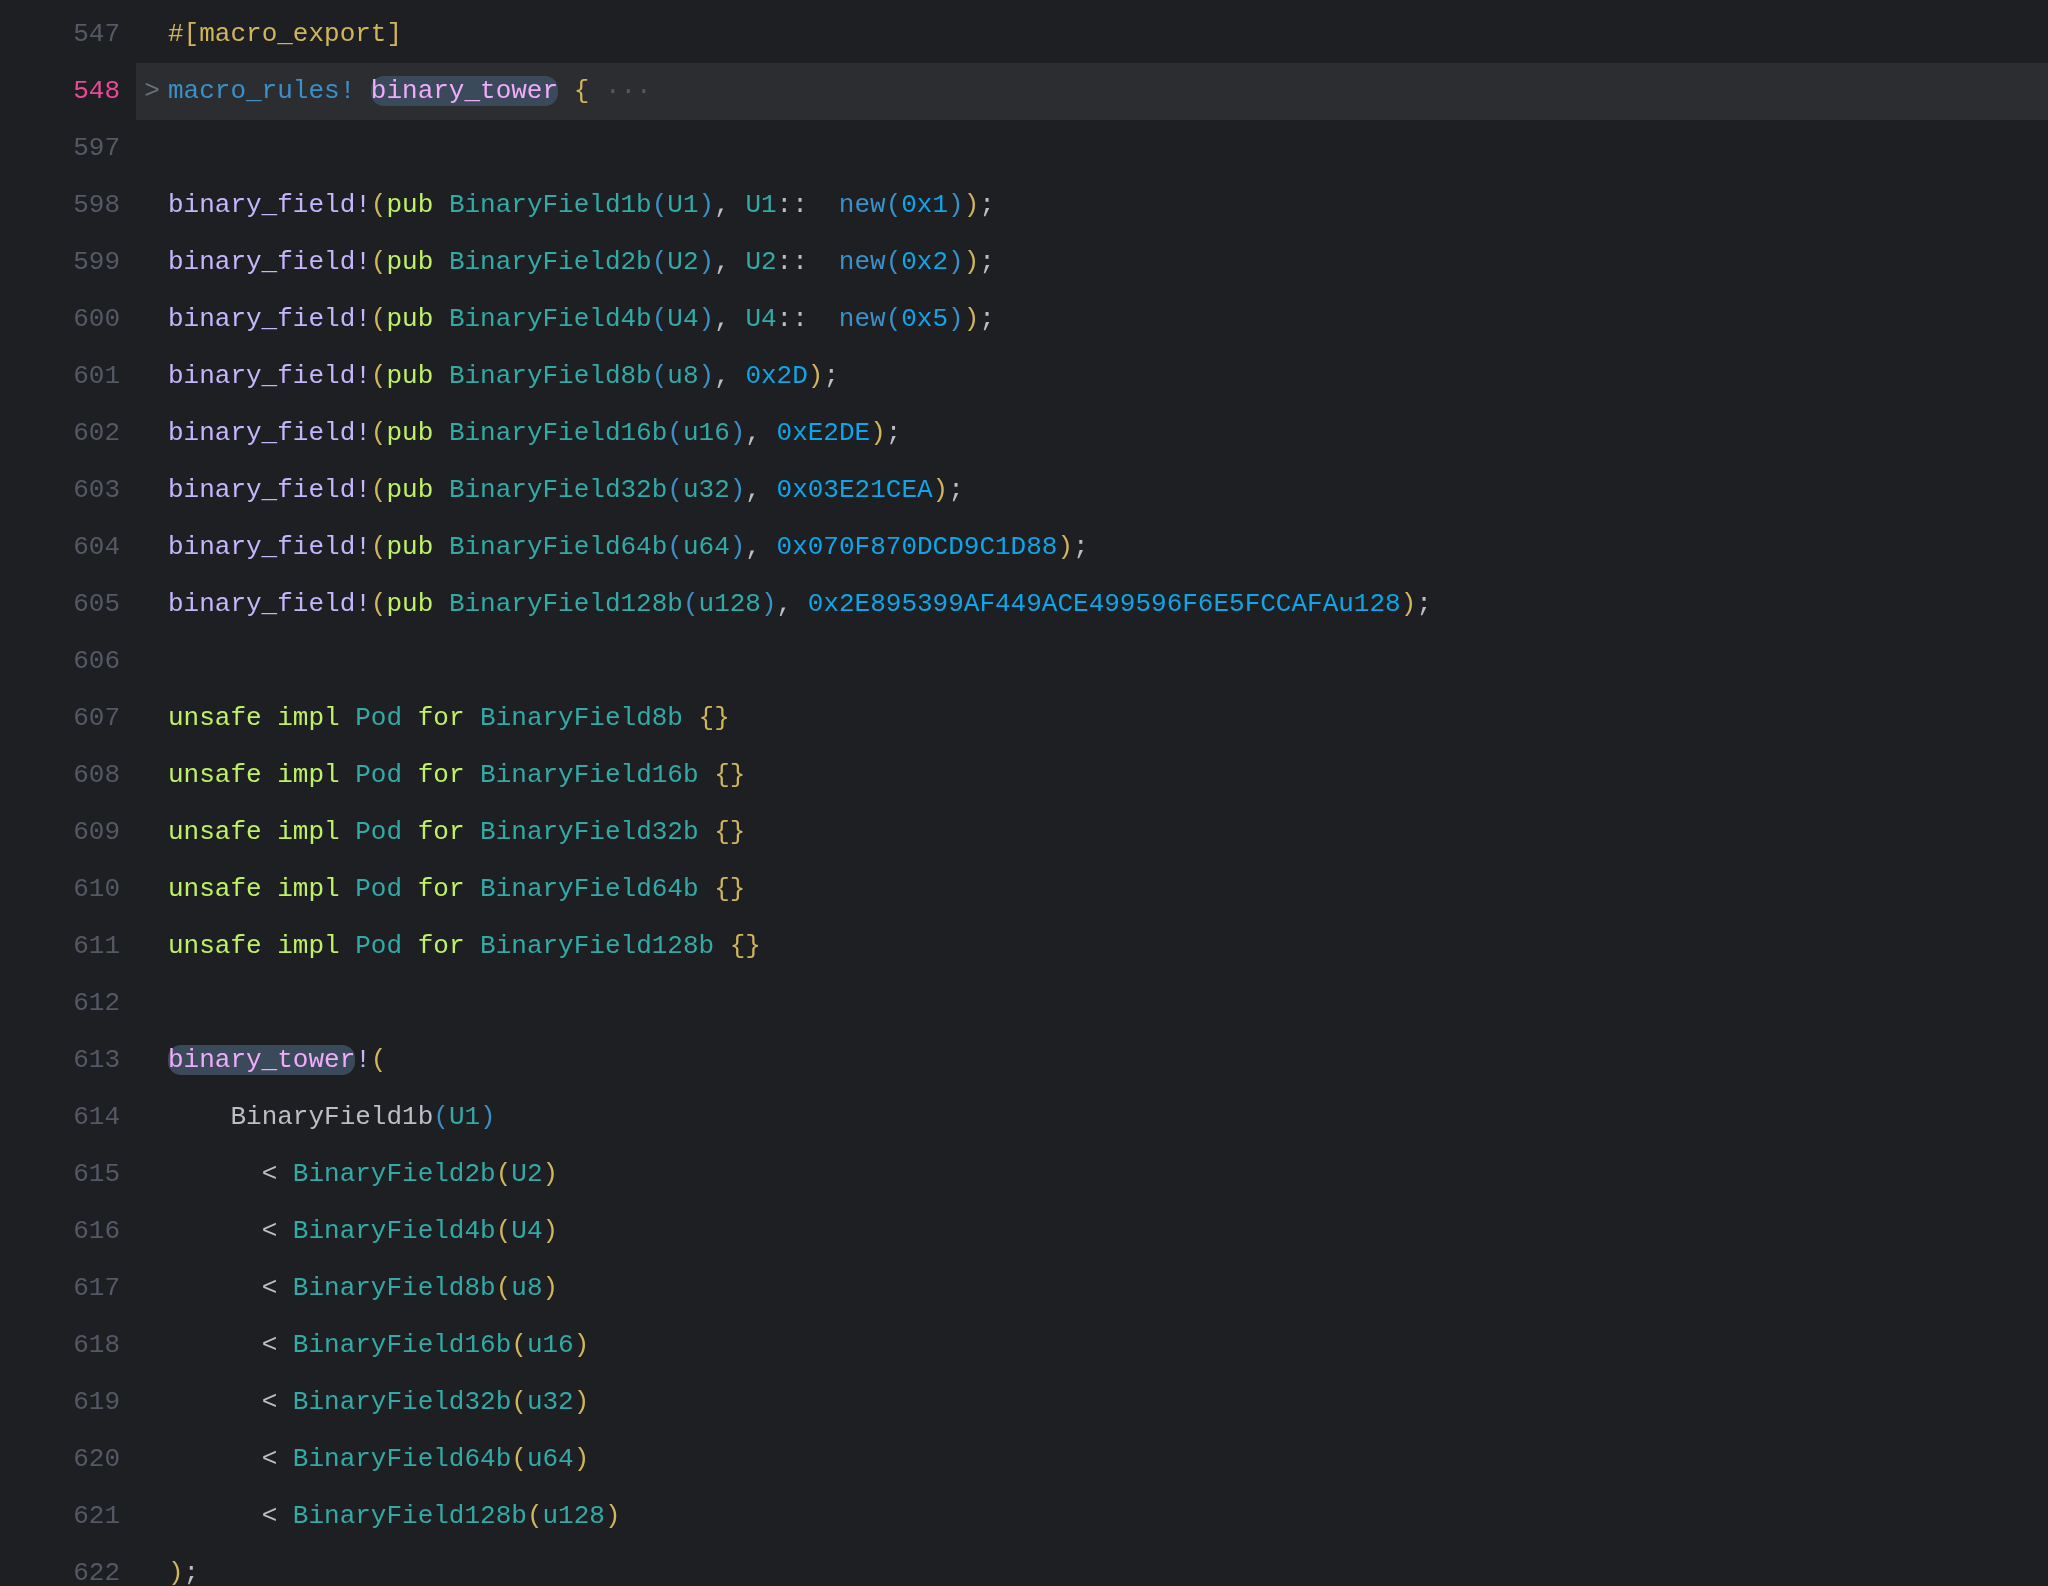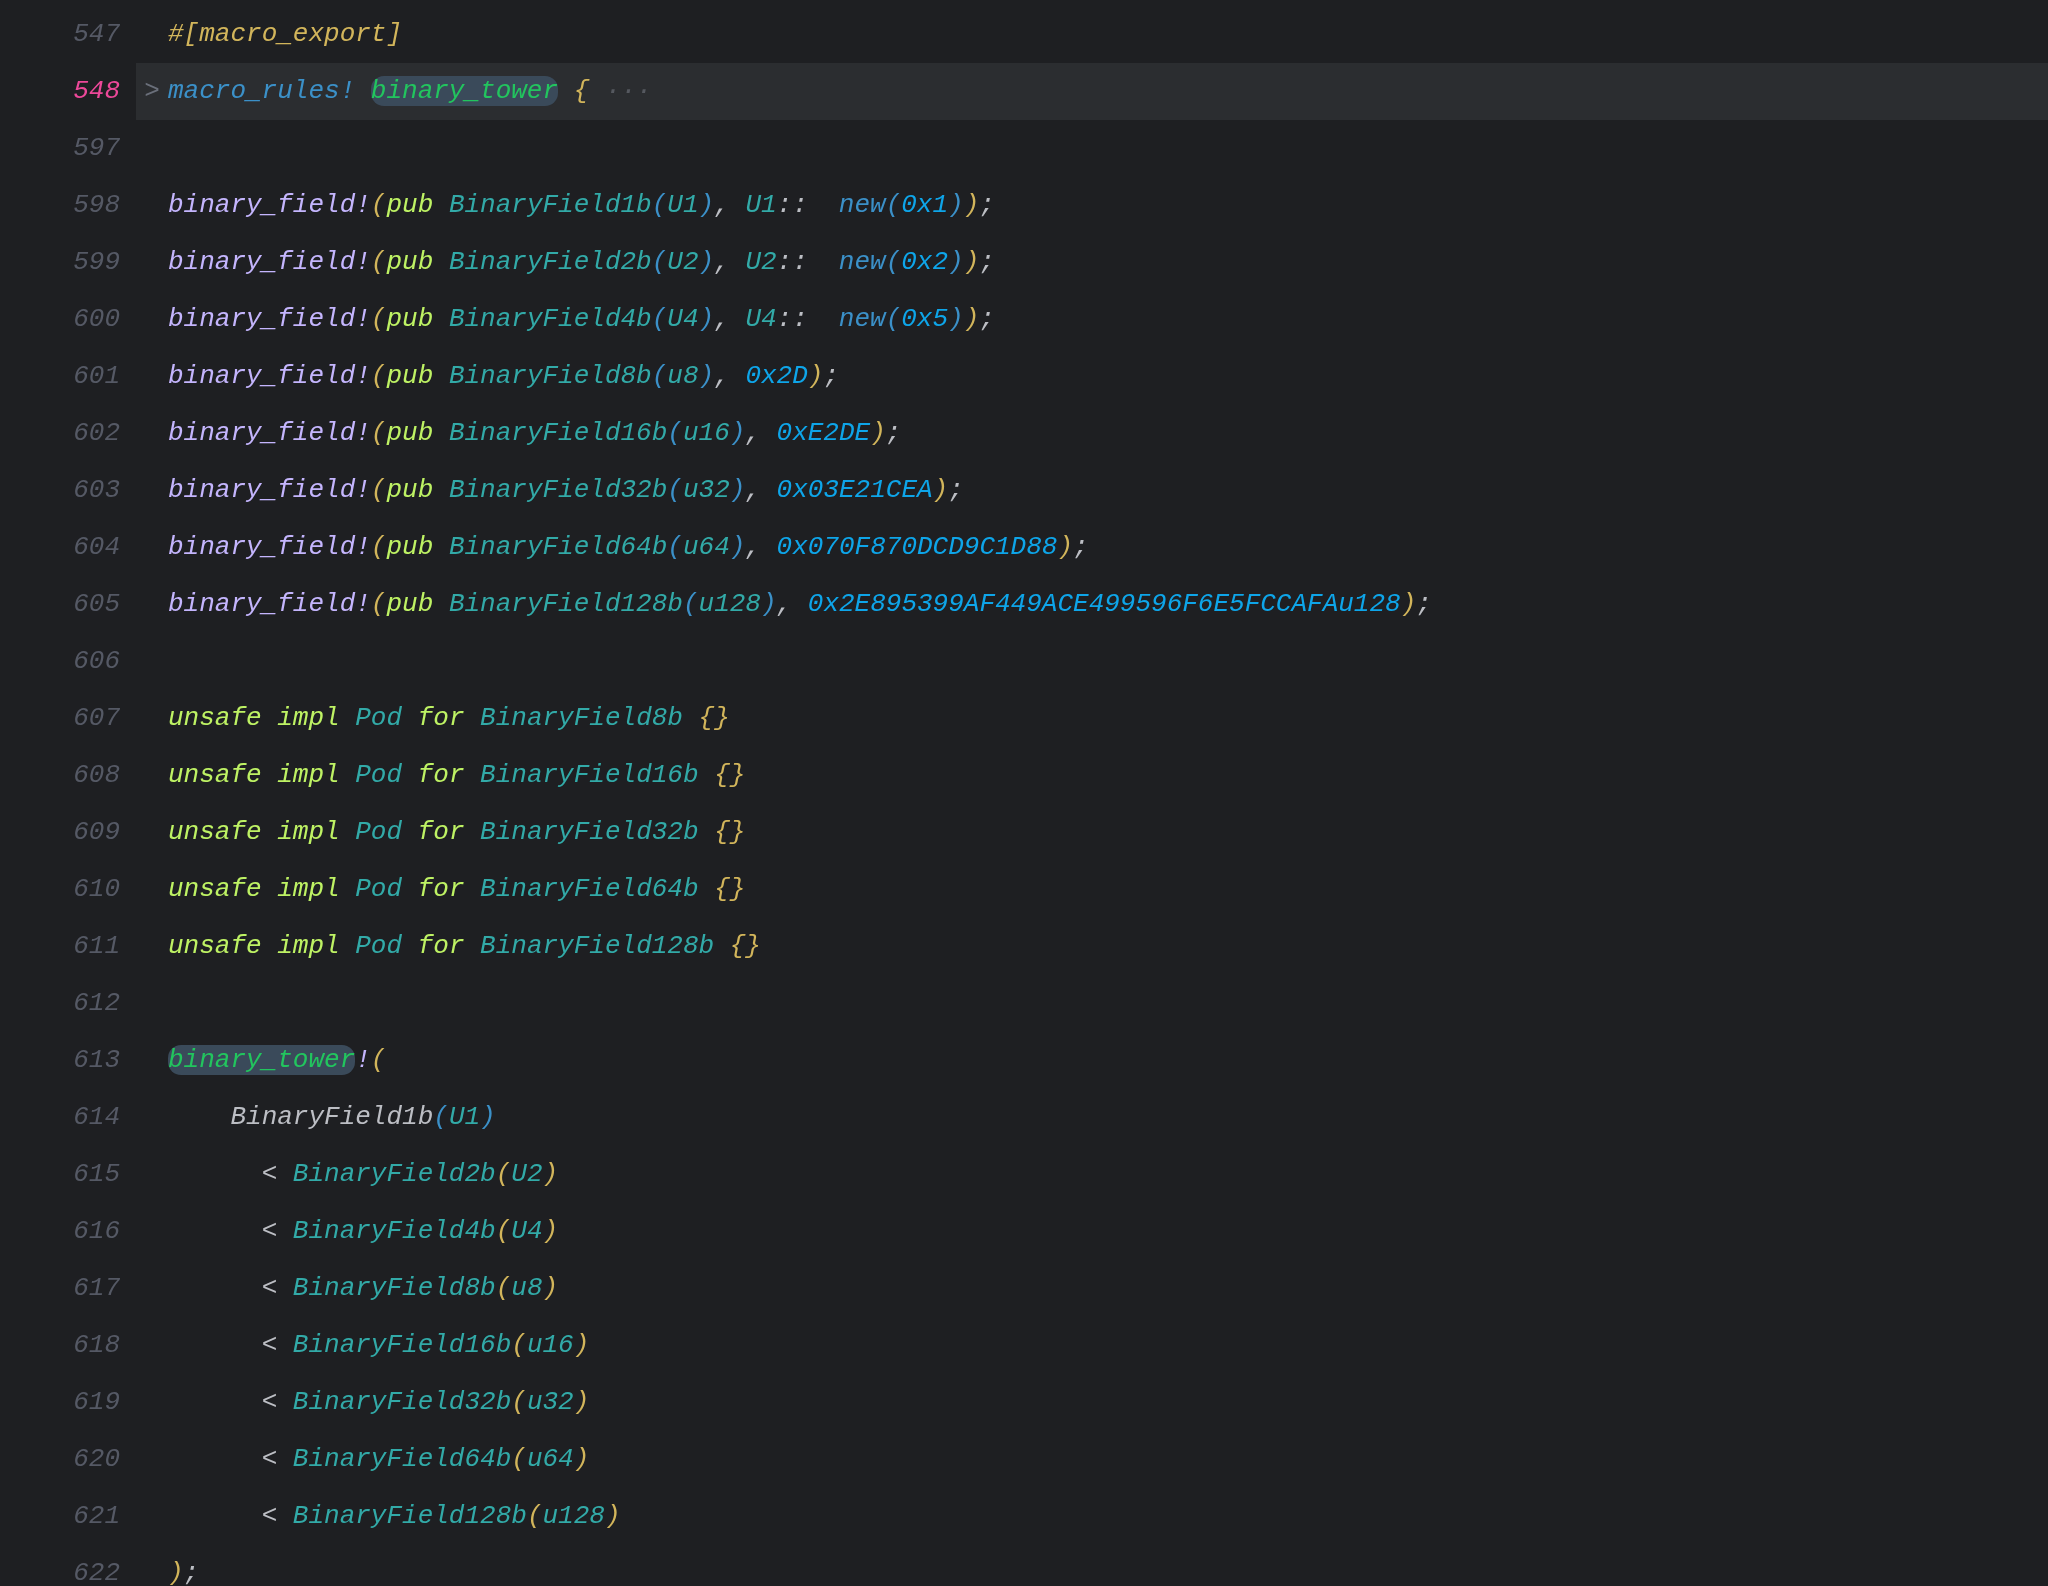--- a/index.html
+++ b/index.html
@@ -12,21 +12,20 @@
     line-height: 57px;
   }
   .editor {
     white-space: pre;
     padding-top: 6px;
   }
   .line {
     display: flex;
     height: 57px;
     align-items: flex-start;
-    font-style: italic;
   }
   .gutter {
     width: 120px;
     flex: 0 0 120px;
     text-align: right;
     color: #555965;
     padding-right: 16px;
     user-select: none;
   }
   .gutter.current {
@@ -64,20 +63,20 @@
   .c-plain   { color: #bcbec4; }
   .c-op      { color: #bcbec4; }
   .c-faint   { color: #55585f; }
 
   .sel {
     background: #3a4a5a;
     color: #bcbec4;
     border-radius: 2px;
   }
   .sel.macname {
-     color: #22c55e;
+     color: #f0abfc;
      border-radius: 13px;
   }
 </style>
 </head>
 <body>
 
 <div class="editor" id="editor"><div class="line"><div class="gutter">547</div><div class="fold-col"> </div><div class="code"><span class="c-attr">#[</span><span class="c-attr">macro_export</span><span class="c-attr">]</span></div></div><div class="line current-line"><div class="gutter current">548</div><div class="fold-col">&gt;</div><div class="code"><span class="c-macrodef">macro_rules!</span><span class="c-plain"> </span><span class="c-macrodef sel macname">binary_tower</span><span class="c-plain"> </span><span class="c-brace">{</span><span class="c-faint"> ···</span></div></div><div class="line"><div class="gutter">597</div><div class="fold-col"> </div><div class="code"></div></div><div class="line"><div class="gutter">598</div><div class="fold-col"> </div><div class="code"><span class="c-macro">binary_field!</span><span class="c-paren1">(</span><span class="c-kw">pub</span><span class="c-plain"> </span><span class="c-type">BinaryField1b</span><span class="c-paren2">(</span><span class="c-type">U1</span><span class="c-paren2">)</span><span class="c-punct">, </span><span class="c-type">U1</span><span class="c-punct">::</span><span class="c-fn">new</span><span class="c-paren2">(</span><span class="c-num">0x1</span><span class="c-paren2">)</span><span class="c-paren1">)</span><span class="c-punct">;</span></div></div><div class="line"><div class="gutter">599</div><div class="fold-col"> </div><div class="code"><span class="c-macro">binary_field!</span><span class="c-paren1">(</span><span class="c-kw">pub</span><span class="c-plain"> </span><span class="c-type">BinaryField2b</span><span class="c-paren2">(</span><span class="c-type">U2</span><span class="c-paren2">)</span><span class="c-punct">, </span><span class="c-type">U2</span><span class="c-punct">::</span><span class="c-fn">new</span><span class="c-paren2">(</span><span class="c-num">0x2</span><span class="c-paren2">)</span><span class="c-paren1">)</span><span class="c-punct">;</span></div></div><div class="line"><div class="gutter">600</div><div class="fold-col"> </div><div class="code"><span class="c-macro">binary_field!</span><span class="c-paren1">(</span><span class="c-kw">pub</span><span class="c-plain"> </span><span class="c-type">BinaryField4b</span><span class="c-paren2">(</span><span class="c-type">U4</span><span class="c-paren2">)</span><span class="c-punct">, </span><span class="c-type">U4</span><span class="c-punct">::</span><span class="c-fn">new</span><span class="c-paren2">(</span><span class="c-num">0x5</span><span class="c-paren2">)</span><span class="c-paren1">)</span><span class="c-punct">;</span></div></div><div class="line"><div class="gutter">601</div><div class="fold-col"> </div><div class="code"><span class="c-macro">binary_field!</span><span class="c-paren1">(</span><span class="c-kw">pub</span><span class="c-plain"> </span><span class="c-type">BinaryField8b</span><span class="c-paren2">(</span><span class="c-type">u8</span><span class="c-paren2">)</span><span class="c-punct">, </span><span class="c-num">0x2D</span><span class="c-paren1">)</span><span class="c-punct">;</span></div></div><div class="line"><div class="gutter">602</div><div class="fold-col"> </div><div class="code"><span class="c-macro">binary_field!</span><span class="c-paren1">(</span><span class="c-kw">pub</span><span class="c-plain"> </span><span class="c-type">BinaryField16b</span><span class="c-paren2">(</span><span class="c-type">u16</span><span class="c-paren2">)</span><span class="c-punct">, </span><span class="c-num">0xE2DE</span><span class="c-paren1">)</span><span class="c-punct">;</span></div></div><div class="line"><div class="gutter">603</div><div class="fold-col"> </div><div class="code"><span class="c-macro">binary_field!</span><span class="c-paren1">(</span><span class="c-kw">pub</span><span class="c-plain"> </span><span class="c-type">BinaryField32b</span><span class="c-paren2">(</span><span class="c-type">u32</span><span class="c-paren2">)</span><span class="c-punct">, </span><span class="c-num">0x03E21CEA</span><span class="c-paren1">)</span><span class="c-punct">;</span></div></div><div class="line"><div class="gutter">604</div><div class="fold-col"> </div><div class="code"><span class="c-macro">binary_field!</span><span class="c-paren1">(</span><span class="c-kw">pub</span><span class="c-plain"> </span><span class="c-type">BinaryField64b</span><span class="c-paren2">(</span><span class="c-type">u64</span><span class="c-paren2">)</span><span class="c-punct">, </span><span class="c-num">0x070F870DCD9C1D88</span><span class="c-paren1">)</span><span class="c-punct">;</span></div></div><div class="line"><div class="gutter">605</div><div class="fold-col"> </div><div class="code"><span class="c-macro">binary_field!</span><span class="c-paren1">(</span><span class="c-kw">pub</span><span class="c-plain"> </span><span class="c-type">BinaryField128b</span><span class="c-paren2">(</span><span class="c-type">u128</span><span class="c-paren2">)</span><span class="c-punct">, </span><span class="c-num">0x2E895399AF449ACE499596F6E5FCCAFAu128</span><span class="c-paren1">)</span><span class="c-punct">;</span></div></div><div class="line"><div class="gutter">606</div><div class="fold-col"> </div><div class="code"></div></div><div class="line"><div class="gutter">607</div><div class="fold-col"> </div><div class="code"><span class="c-kw">unsafe</span><span class="c-plain"> </span><span class="c-kw">impl</span><span class="c-plain"> </span><span class="c-type">Pod</span><span class="c-plain"> </span><span class="c-kw">for</span><span class="c-plain"> </span><span class="c-type">BinaryField8b</span><span class="c-plain"> </span><span class="c-brace">{}</span></div></div><div class="line"><div class="gutter">608</div><div class="fold-col"> </div><div class="code"><span class="c-kw">unsafe</span><span class="c-plain"> </span><span class="c-kw">impl</span><span class="c-plain"> </span><span class="c-type">Pod</span><span class="c-plain"> </span><span class="c-kw">for</span><span class="c-plain"> </span><span class="c-type">BinaryField16b</span><span class="c-plain"> </span><span class="c-brace">{}</span></div></div><div class="line"><div class="gutter">609</div><div class="fold-col"> </div><div class="code"><span class="c-kw">unsafe</span><span class="c-plain"> </span><span class="c-kw">impl</span><span class="c-plain"> </span><span class="c-type">Pod</span><span class="c-plain"> </span><span class="c-kw">for</span><span class="c-plain"> </span><span class="c-type">BinaryField32b</span><span class="c-plain"> </span><span class="c-brace">{}</span></div></div><div class="line"><div class="gutter">610</div><div class="fold-col"> </div><div class="code"><span class="c-kw">unsafe</span><span class="c-plain"> </span><span class="c-kw">impl</span><span class="c-plain"> </span><span class="c-type">Pod</span><span class="c-plain"> </span><span class="c-kw">for</span><span class="c-plain"> </span><span class="c-type">BinaryField64b</span><span class="c-plain"> </span><span class="c-brace">{}</span></div></div><div class="line"><div class="gutter">611</div><div class="fold-col"> </div><div class="code"><span class="c-kw">unsafe</span><span class="c-plain"> </span><span class="c-kw">impl</span><span class="c-plain"> </span><span class="c-type">Pod</span><span class="c-plain"> </span><span class="c-kw">for</span><span class="c-plain"> </span><span class="c-type">BinaryField128b</span><span class="c-plain"> </span><span class="c-brace">{}</span></div></div><div class="line"><div class="gutter">612</div><div class="fold-col"> </div><div class="code"></div></div><div class="line"><div class="gutter">613</div><div class="fold-col"> </div><div class="code"><span class="c-macro sel macname">binary_tower</span><span class="c-macro">!</span><span class="c-paren1">(</span></div></div><div class="line"><div class="gutter">614</div><div class="fold-col"> </div><div class="code"><span>    </span><span class="c-plain">BinaryField1b</span><span class="c-paren2">(</span><span class="c-type">U1</span><span class="c-paren2">)</span></div></div><div class="line"><div class="gutter">615</div><div class="fold-col"> </div><div class="code"><span>    </span><span class="c-op">  &lt; </span><span class="c-type">BinaryField2b</span><span class="c-paren1">(</span><span class="c-type">U2</span><span class="c-paren1">)</span></div></div><div class="line"><div class="gutter">616</div><div class="fold-col"> </div><div class="code"><span>    </span><span class="c-op">  &lt; </span><span class="c-type">BinaryField4b</span><span class="c-paren1">(</span><span class="c-type">U4</span><span class="c-paren1">)</span></div></div><div class="line"><div class="gutter">617</div><div class="fold-col"> </div><div class="code"><span>    </span><span class="c-op">  &lt; </span><span class="c-type">BinaryField8b</span><span class="c-paren1">(</span><span class="c-type">u8</span><span class="c-paren1">)</span></div></div><div class="line"><div class="gutter">618</div><div class="fold-col"> </div><div class="code"><span>    </span><span class="c-op">  &lt; </span><span class="c-type">BinaryField16b</span><span class="c-paren1">(</span><span class="c-type">u16</span><span class="c-paren1">)</span></div></div><div class="line"><div class="gutter">619</div><div class="fold-col"> </div><div class="code"><span>    </span><span class="c-op">  &lt; </span><span class="c-type">BinaryField32b</span><span class="c-paren1">(</span><span class="c-type">u32</span><span class="c-paren1">)</span></div></div><div class="line"><div class="gutter">620</div><div class="fold-col"> </div><div class="code"><span>    </span><span class="c-op">  &lt; </span><span class="c-type">BinaryField64b</span><span class="c-paren1">(</span><span class="c-type">u64</span><span class="c-paren1">)</span></div></div><div class="line"><div class="gutter">621</div><div class="fold-col"> </div><div class="code"><span>    </span><span class="c-op">  &lt; </span><span class="c-type">BinaryField128b</span><span class="c-paren1">(</span><span class="c-type">u128</span><span class="c-paren1">)</span></div></div><div class="line"><div class="gutter">622</div><div class="fold-col"> </div><div class="code"><span class="c-paren1">)</span><span class="c-punct">;</span></div></div></div>
 
 </body></html>

